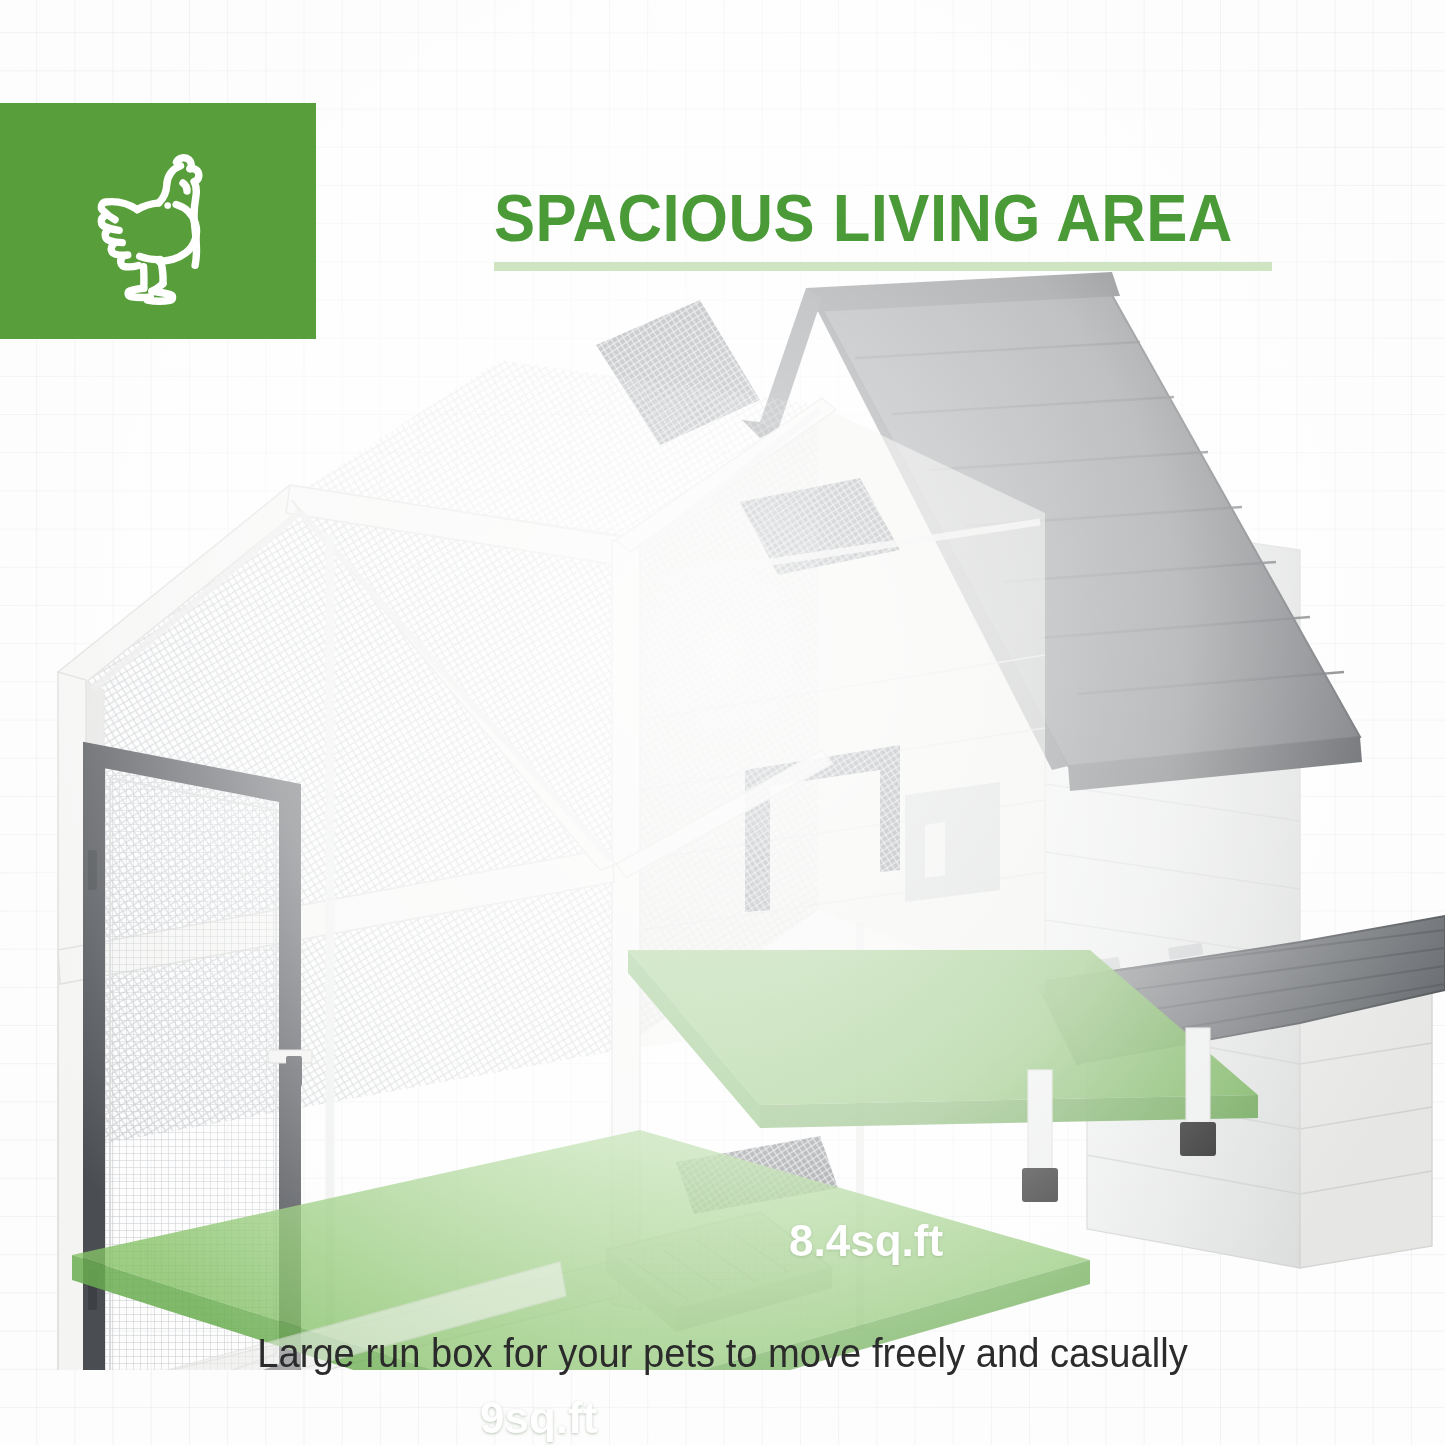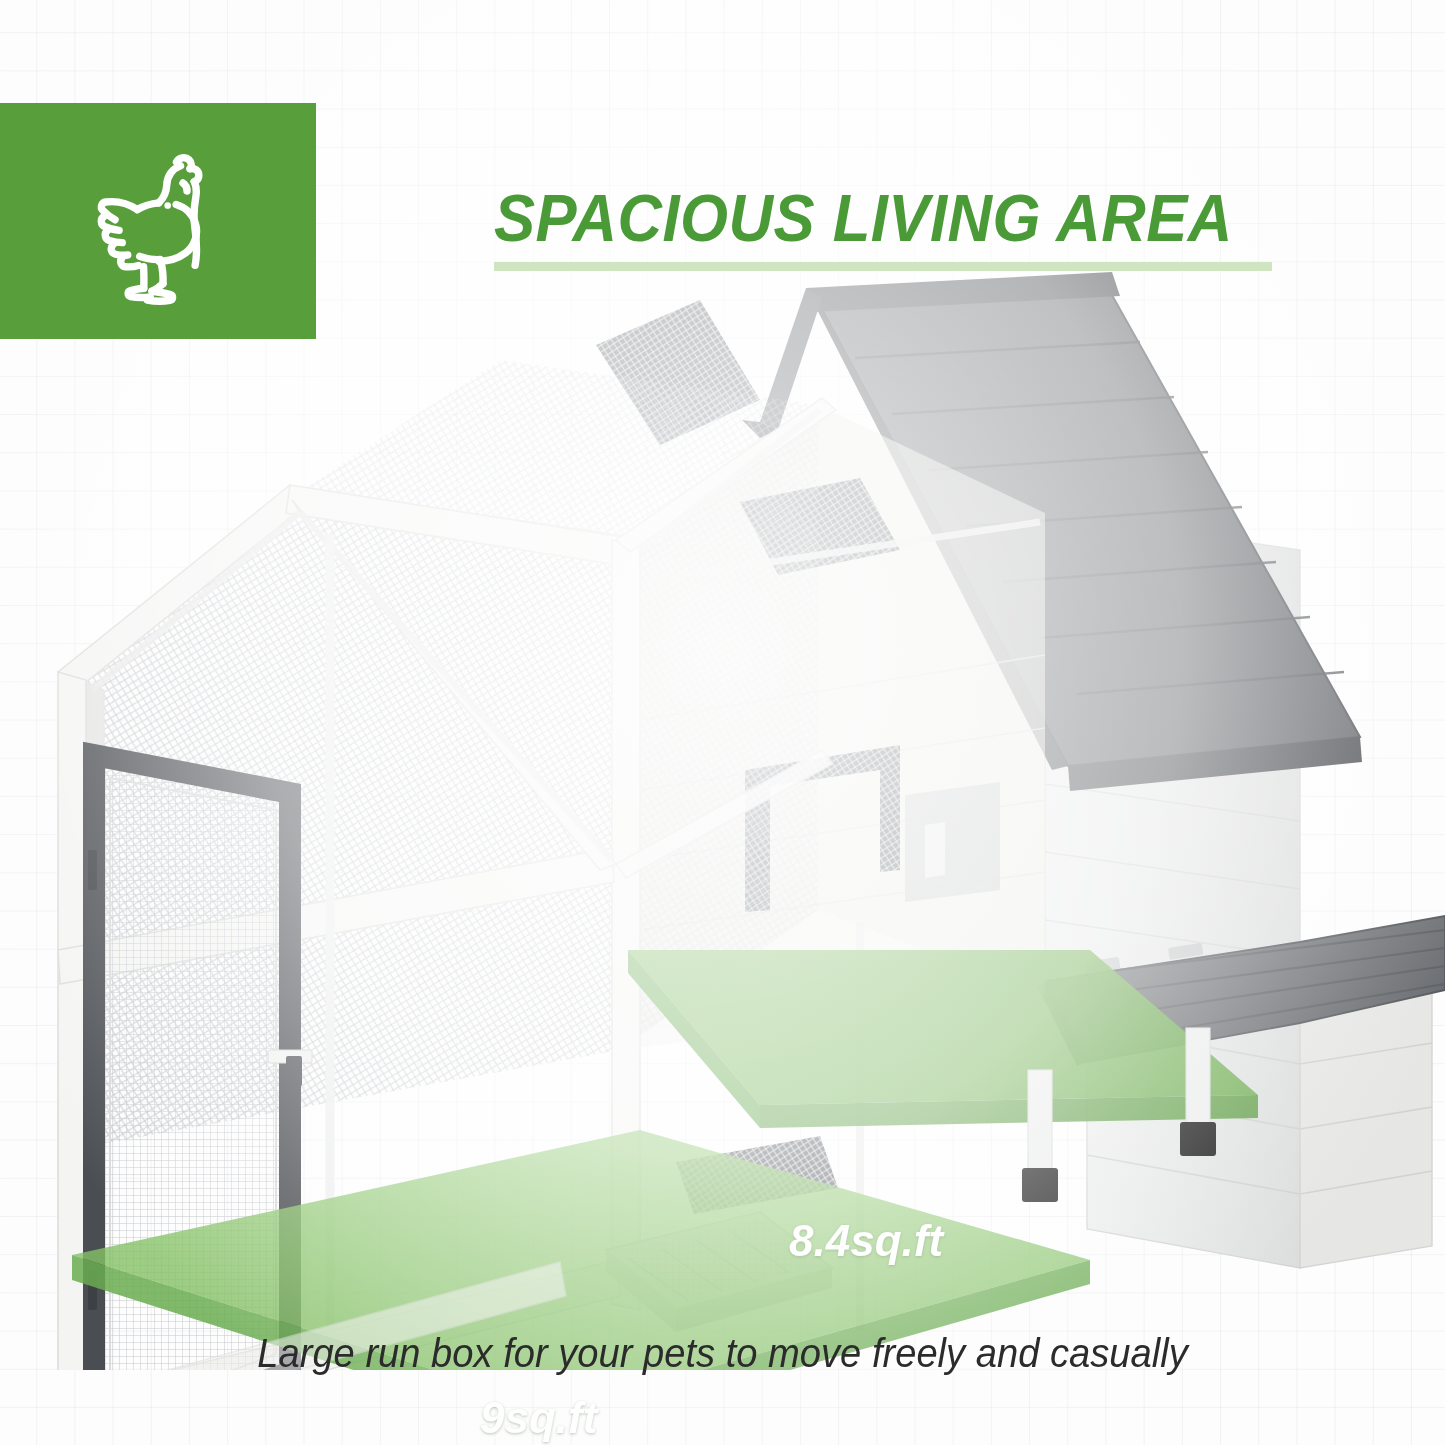--- a/index.html
+++ b/index.html
@@ -7,21 +7,20 @@
     width:1445px;height:1445px;
     background:#ffffff;
     font-family:"Liberation Sans", sans-serif;
     overflow:hidden;
   }
   #page{
     position:relative;
     width:1445px;height:1445px;
     background:#fdfdfd;
     overflow:hidden;
-    font-style:italic;
   }
   
   #grid{
     position:absolute;inset:0;
     background-image:
       linear-gradient(to right, rgba(150,160,170,.115) 1px, transparent 1px),
       linear-gradient(to bottom, rgba(150,160,170,.115) 1px, transparent 1px);
     background-size:38.2px 38.2px;
     background-position:-2px -6px;
     pointer-events:none;

